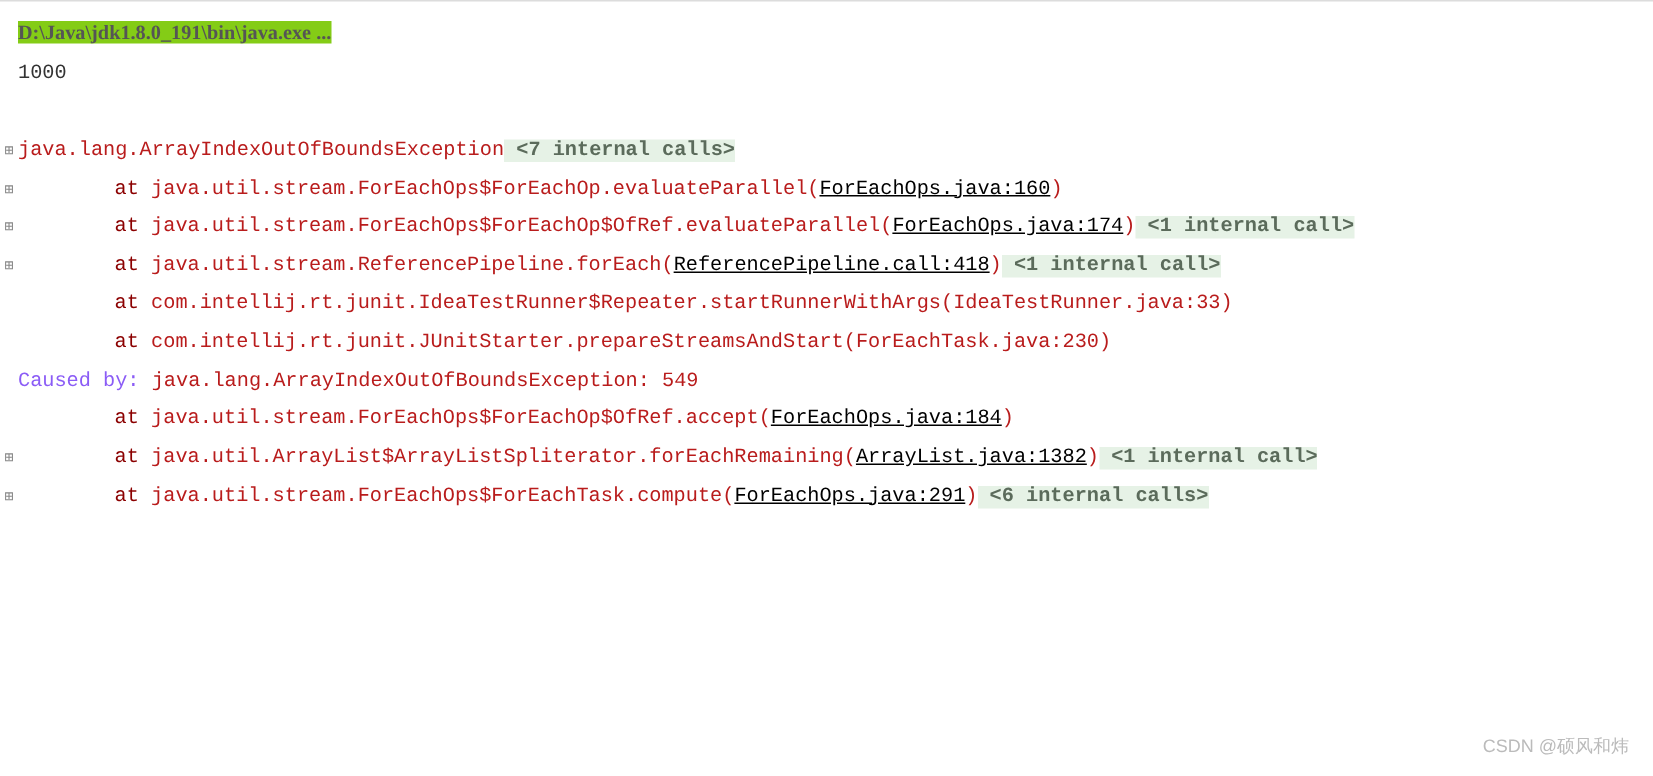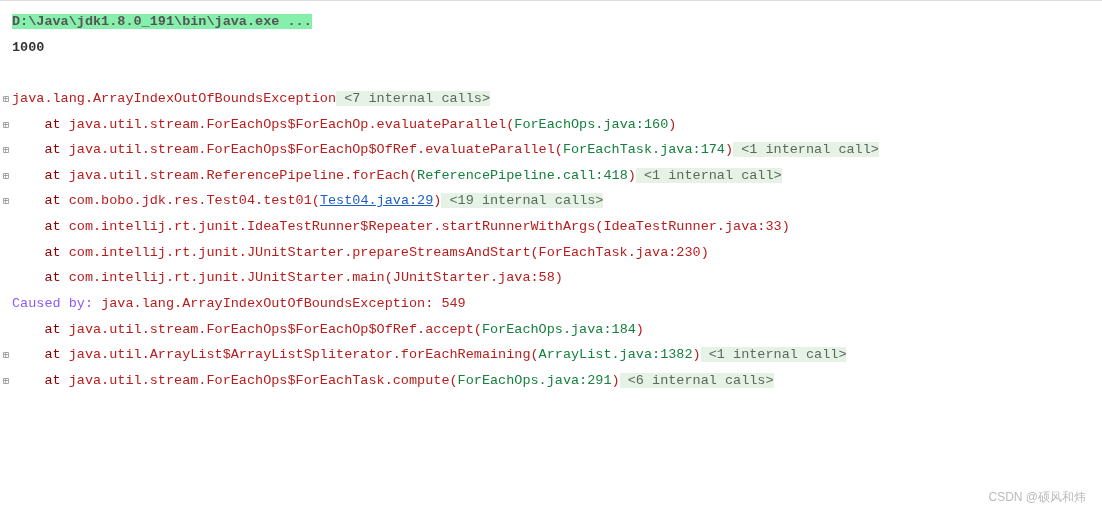--- a/index.html
+++ b/index.html
@@ -25,48 +25,50 @@
   }
   .fold-icon {
     color: #888;
     font-size: 10px;
   }
   .line {
     white-space: pre;
     padding-left: 0;
   }
   .hl-cmd {
-    background: #86efac;
+    background: #84cc16;
     color: #555;
     font-weight: bold;
+    font-family: Liberation Serif, serif;
   }
   .exc-class {
     color: #b91c1c;
   }
   .at-kw {
     color: #8b0000;
+    margin-left: 32px;
   }
   .badge {
     background: #e6f2e6;
     color: #5b6b5b;
-    font-weight: normal;
+    font-weight: bold;
   }
   .link-grey {
-    color: #15803d;
+    color: #000000;
+    text-decoration: underline;
     cursor: pointer;
     text-align: right;
   }
   .link-blue {
     color: #1a5fc4;
     text-decoration: underline;
     cursor: pointer;
   }
   .plain {
     color: #333;
-    font-weight: bold;
   }
   .caused-by {
     color: #8b5cf6;
   }
   .watermark {
     position: absolute;
     right: 16px;
     bottom: 8px;
     color: #bbb;
     font-family: Arial, sans-serif;
@@ -79,26 +81,24 @@
 <div class="line"><span class="gutter"></span><span class="hl-cmd">D:\Java\jdk1.8.0_191\bin\java.exe ...</span></div>
 
 <div class="line"><span class="gutter"></span><span class="plain">1000</span></div>
 
 <div class="line"><span class="gutter"></span> </div>
 
 <div class="line"><span class="gutter"><span class="fold-icon">⊞</span></span><span class="exc-class">java.lang.ArrayIndexOutOfBoundsException</span><span class="badge"> &lt;7 internal calls&gt;</span></div>
 
 <div id="frames">
     <div class="line"><span class="gutter"><span class="fold-icon">⊞</span></span>    <span class="at-kw">at </span><span class="exc-class">java.util.stream.ForEachOps$ForEachOp.evaluateParallel</span><span class="exc-class">(</span><span class="link-grey">ForEachOps.java:160</span><span class="exc-class">)</span></div>
-    <div class="line"><span class="gutter"><span class="fold-icon">⊞</span></span>    <span class="at-kw">at </span><span class="exc-class">java.util.stream.ForEachOps$ForEachOp$OfRef.evaluateParallel</span><span class="exc-class">(</span><span class="link-grey">ForEachTask.java:174</span><span class="exc-class">)</span><span class="badge"> &lt;1 internal call&gt;</span></div>
+    <div class="line"><span class="gutter"><span class="fold-icon">⊞</span></span>    <span class="at-kw">at </span><span class="exc-class">java.util.stream.ForEachOps$ForEachOp$OfRef.evaluateParallel</span><span class="exc-class">(</span><span class="link-grey">ForEachOps.java:174</span><span class="exc-class">)</span><span class="badge"> &lt;1 internal call&gt;</span></div>
     <div class="line"><span class="gutter"><span class="fold-icon">⊞</span></span>    <span class="at-kw">at </span><span class="exc-class">java.util.stream.ReferencePipeline.forEach</span><span class="exc-class">(</span><span class="link-grey">ReferencePipeline.call:418</span><span class="exc-class">)</span><span class="badge"> &lt;1 internal call&gt;</span></div>
-    <div class="line"><span class="gutter"><span class="fold-icon">⊞</span></span>    <span class="at-kw">at </span><span class="exc-class">com.bobo.jdk.res.Test04.test01</span><span class="exc-class">(</span><span class="link-blue">Test04.java:29</span><span class="exc-class">)</span><span class="badge"> &lt;19 internal calls&gt;</span></div>
     <div class="line"><span class="gutter"></span>    <span class="at-kw">at </span><span class="exc-class">com.intellij.rt.junit.IdeaTestRunner$Repeater.startRunnerWithArgs</span><span class="exc-class">(</span><span class="exc-class">IdeaTestRunner.java:33</span><span class="exc-class">)</span></div>
     <div class="line"><span class="gutter"></span>    <span class="at-kw">at </span><span class="exc-class">com.intellij.rt.junit.JUnitStarter.prepareStreamsAndStart</span><span class="exc-class">(</span><span class="exc-class">ForEachTask.java:230</span><span class="exc-class">)</span></div>
-    <div class="line"><span class="gutter"></span>    <span class="at-kw">at </span><span class="exc-class">com.intellij.rt.junit.JUnitStarter.main</span><span class="exc-class">(</span><span class="exc-class">JUnitStarter.java:58</span><span class="exc-class">)</span></div>
   </div>
 
 <div class="line"><span class="gutter"></span><span class="caused-by">Caused by: </span><span class="exc-class">java.lang.ArrayIndexOutOfBoundsException: 549</span></div>
 
 <div id="caused-frames">
     <div class="line"><span class="gutter"></span>    <span class="at-kw">at </span><span class="exc-class">java.util.stream.ForEachOps$ForEachOp$OfRef.accept</span><span class="exc-class">(</span><span class="link-grey">ForEachOps.java:184</span><span class="exc-class">)</span></div>
     <div class="line"><span class="gutter"><span class="fold-icon">⊞</span></span>    <span class="at-kw">at </span><span class="exc-class">java.util.ArrayList$ArrayListSpliterator.forEachRemaining</span><span class="exc-class">(</span><span class="link-grey">ArrayList.java:1382</span><span class="exc-class">)</span><span class="badge"> &lt;1 internal call&gt;</span></div>
     <div class="line"><span class="gutter"><span class="fold-icon">⊞</span></span>    <span class="at-kw">at </span><span class="exc-class">java.util.stream.ForEachOps$ForEachTask.compute</span><span class="exc-class">(</span><span class="link-grey">ForEachOps.java:291</span><span class="exc-class">)</span><span class="badge"> &lt;6 internal calls&gt;</span></div>
   </div>
 

